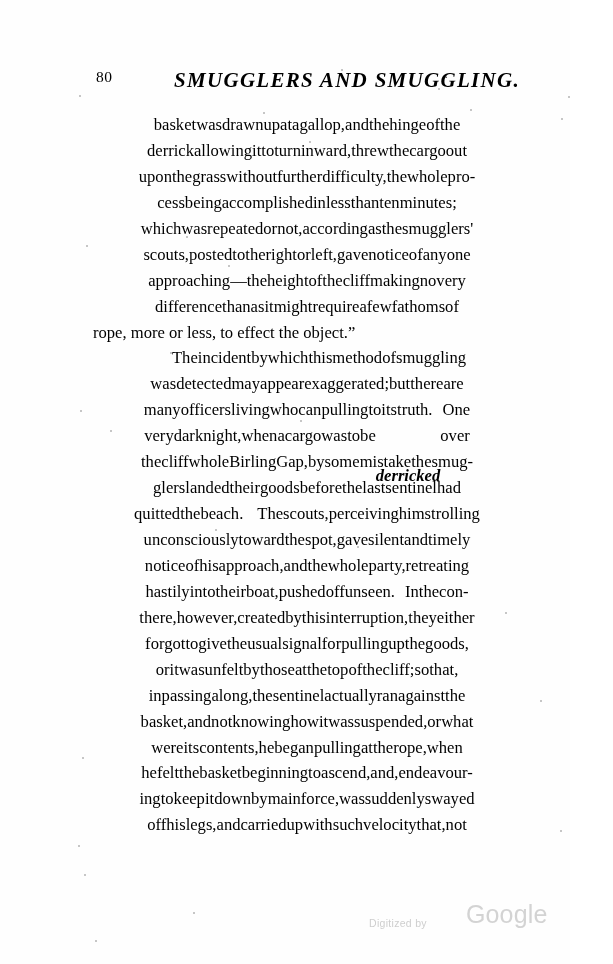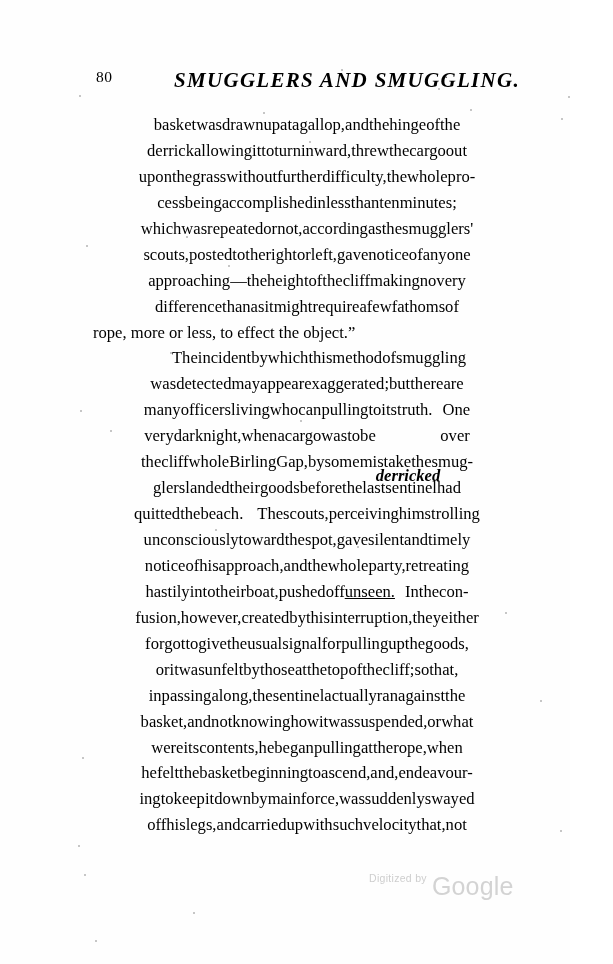--- a/index.html
+++ b/index.html
@@ -88,24 +88,25 @@
   .ital {
     font-style: italic;
     font-weight: 600;
     margin-top: 40px;
   }
 
   
   .watermark {
     position: absolute;
     left: 369px;
-    top: 872px;
+    top: 900px;
     display: flex;
-    align-items: flex-start;
+    align-items: flex-end;
     opacity: 0.9;
+    gap: 34px;
   }
   .wm-digitized {
     font-size: 10.5px;
     color: #c9c9c9;
     letter-spacing: 0.3px;
     font-family: "Liberation Sans", sans-serif;
   }
   .wm-google {
     font-size: 25px;
     color: #cfcfcf;
@@ -147,22 +148,22 @@
       <div class="line left"><span class="w">rope, more or less, to effect the object.”</span></div>
       <div class="line just indent"><span class="w">The</span><span class="w">incident</span><span class="w">by</span><span class="w">which</span><span class="w">this</span><span class="w">method</span><span class="w">of</span><span class="w">smuggling</span></div>
       <div class="line just"><span class="w">was</span><span class="w">detected</span><span class="w">may</span><span class="w">appear</span><span class="w">exaggerated;</span><span class="w">but</span><span class="w">there</span><span class="w">are</span></div>
       <div class="line just"><span class="w">many</span><span class="w">officers</span><span class="w">living</span><span class="w">who</span><span class="w">can</span><span class="w">pulling</span><span class="w">to</span><span class="w">its</span><span class="w" style="margin-right: 10px;">truth.</span><span class="w">One</span></div>
       <div class="line just"><span class="w">very</span><span class="w">dark</span><span class="w">night,</span><span class="w">when</span><span class="w">a</span><span class="w">cargo</span><span class="w">was</span><span class="w">to</span><span class="w">be</span><span class="w ital">derricked</span><span class="w">over</span></div>
       <div class="line just"><span class="w">the</span><span class="w">cliff</span><span class="w">whole</span><span class="w">Birling</span><span class="w">Gap,</span><span class="w">by</span><span class="w">some</span><span class="w">mistake</span><span class="w">the</span><span class="w">smug-</span></div>
       <div class="line just"><span class="w">glers</span><span class="w">landed</span><span class="w">their</span><span class="w">goods</span><span class="w">before</span><span class="w">the</span><span class="w">last</span><span class="w">sentinel</span><span class="w">had</span></div>
       <div class="line just"><span class="w">quitted</span><span class="w">the</span><span class="w" style="margin-right: 14px;">beach.</span><span class="w">The</span><span class="w">scouts,</span><span class="w">perceiving</span><span class="w">him</span><span class="w">strolling</span></div>
       <div class="line just"><span class="w">unconsciously</span><span class="w">toward</span><span class="w">the</span><span class="w">spot,</span><span class="w">gave</span><span class="w">silent</span><span class="w">and</span><span class="w">timely</span></div>
       <div class="line just"><span class="w">notice</span><span class="w">of</span><span class="w">his</span><span class="w">approach,</span><span class="w">and</span><span class="w">the</span><span class="w">whole</span><span class="w">party,</span><span class="w">retreating</span></div>
-      <div class="line just"><span class="w">hastily</span><span class="w">into</span><span class="w">their</span><span class="w">boat,</span><span class="w">pushed</span><span class="w">off</span><span class="w" style="margin-right: 10px; text-decoration: underline;">unseen.</span><span class="w">In</span><span class="w">the</span><span class="w">con-</span></div>
-      <div class="line just"><span class="w">fusion,</span><span class="w">however,</span><span class="w">created</span><span class="w">by</span><span class="w">this</span><span class="w">interruption,</span><span class="w">they</span><span class="w">either</span></div>
+      <div class="line just"><span class="w">hastily</span><span class="w">into</span><span class="w">their</span><span class="w">boat,</span><span class="w">pushed</span><span class="w">off</span><span class="w" style="margin-right: 10px;">unseen.</span><span class="w">In</span><span class="w">the</span><span class="w">con-</span></div>
+      <div class="line just"><span class="w">there,</span><span class="w">however,</span><span class="w">created</span><span class="w">by</span><span class="w">this</span><span class="w">interruption,</span><span class="w">they</span><span class="w">either</span></div>
       <div class="line just"><span class="w">forgot</span><span class="w">to</span><span class="w">give</span><span class="w">the</span><span class="w">usual</span><span class="w">signal</span><span class="w">for</span><span class="w">pulling</span><span class="w">up</span><span class="w">the</span><span class="w">goods,</span></div>
       <div class="line just"><span class="w">or</span><span class="w">it</span><span class="w">was</span><span class="w">unfelt</span><span class="w">by</span><span class="w">those</span><span class="w">at</span><span class="w">the</span><span class="w">top</span><span class="w">of</span><span class="w">the</span><span class="w">cliff;</span><span class="w">so</span><span class="w">that,</span></div>
       <div class="line just"><span class="w">in</span><span class="w">passing</span><span class="w">along,</span><span class="w">the</span><span class="w">sentinel</span><span class="w">actually</span><span class="w">ran</span><span class="w">against</span><span class="w">the</span></div>
       <div class="line just"><span class="w">basket,</span><span class="w">and</span><span class="w">not</span><span class="w">knowing</span><span class="w">how</span><span class="w">it</span><span class="w">was</span><span class="w">suspended,</span><span class="w">or</span><span class="w">what</span></div>
       <div class="line just"><span class="w">were</span><span class="w">its</span><span class="w">contents,</span><span class="w">he</span><span class="w">began</span><span class="w">pulling</span><span class="w">at</span><span class="w">the</span><span class="w">rope,</span><span class="w">when</span></div>
       <div class="line just"><span class="w">he</span><span class="w">felt</span><span class="w">the</span><span class="w">basket</span><span class="w">beginning</span><span class="w">to</span><span class="w">ascend,</span><span class="w">and,</span><span class="w">endeavour-</span></div>
       <div class="line just"><span class="w">ing</span><span class="w">to</span><span class="w">keep</span><span class="w">it</span><span class="w">down</span><span class="w">by</span><span class="w">main</span><span class="w">force,</span><span class="w">was</span><span class="w">suddenly</span><span class="w">swayed</span></div>
       <div class="line just"><span class="w">off</span><span class="w">his</span><span class="w">legs,</span><span class="w">and</span><span class="w">carried</span><span class="w">up</span><span class="w">with</span><span class="w">such</span><span class="w">velocity</span><span class="w">that,</span><span class="w">not</span></div>
     </div>
 

